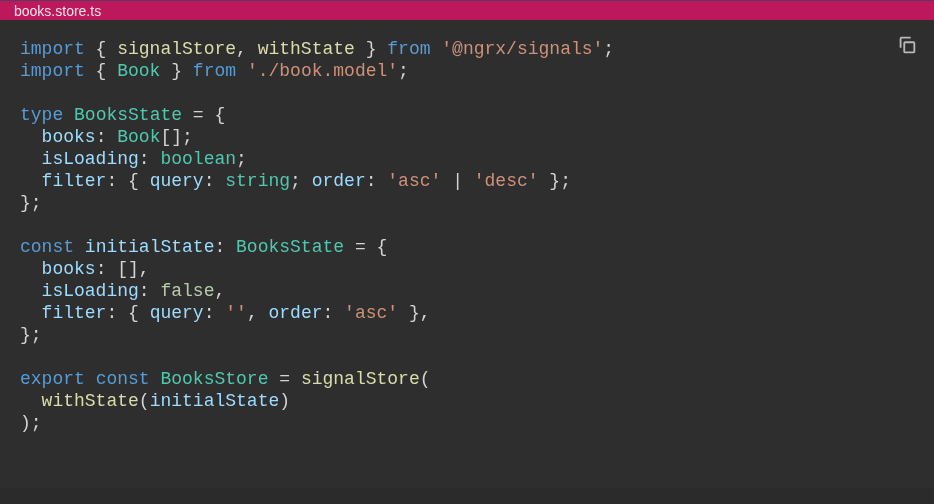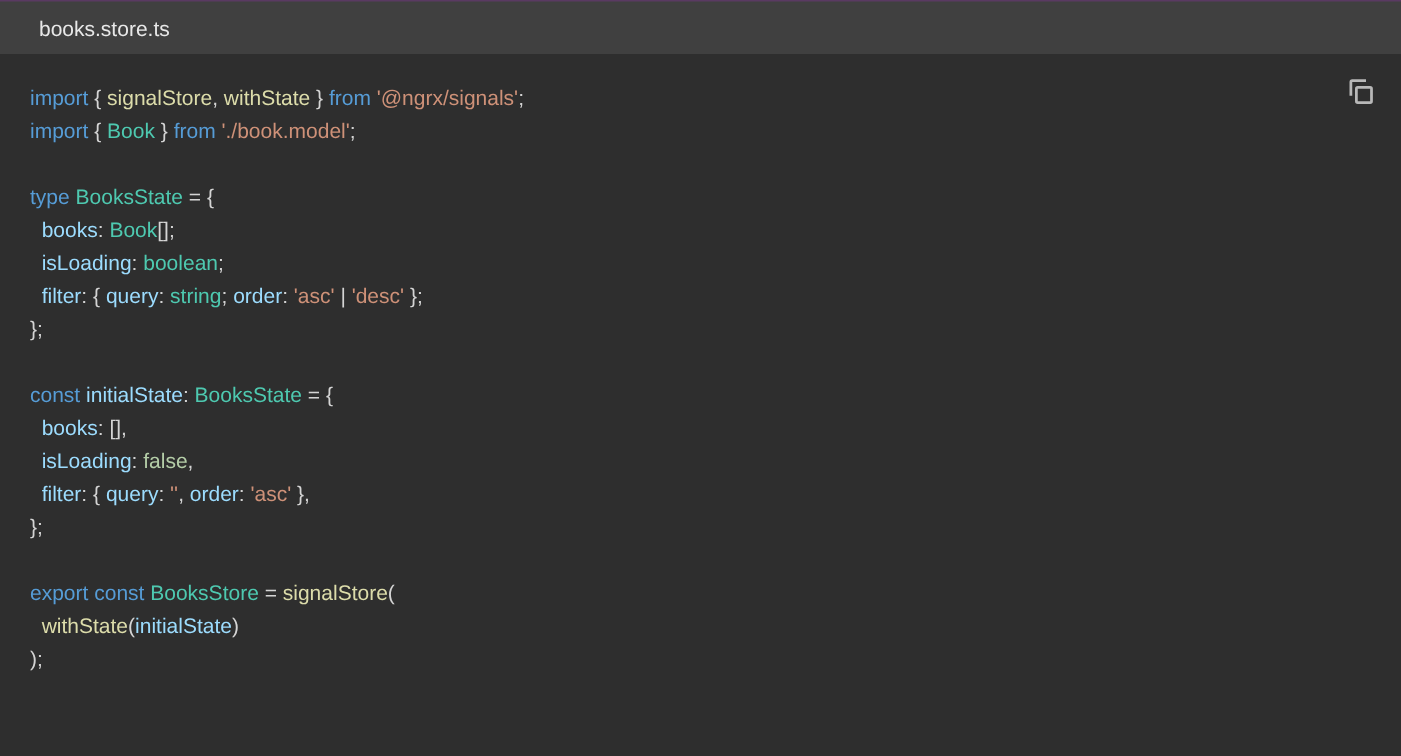--- a/index.html
+++ b/index.html
@@ -4,25 +4,25 @@
 <style>
   * { margin: 0; padding: 0; box-sizing: border-box; }
   body {
     width: 934px;
     height: 504px;
     background: #2b2b2b;
     font-family: "Consolas", "Menlo", "Monaco", monospace;
     overflow: hidden;
   }
   .titlebar {
-    background: #404040;
-    height: 36px;
+    background: #be185d;
+    height: 20px;
     display: flex;
     align-items: center;
-    padding: 0 26px;
+    padding: 0 14px;
     border-top: 1px solid #5a3a62;
   }
   .titlebar-text {
     color: #e8e8e8;
     font-size: 14px;
     font-family: -apple-system, "Segoe UI", sans-serif;
   }
   .code-area {
     position: relative;
     background: #2e2e2e;
@@ -33,22 +33,22 @@
     position: absolute;
     top: 14px;
     right: 16px;
     width: 22px;
     height: 22px;
     cursor: pointer;
     color: #b8b8b8;
   }
   .copy-btn svg { width: 100%; height: 100%; }
   pre {
-    font-family: Liberation Sans, sans-serif;
-    font-size: 14px;
+    font-family: Liberation Mono, monospace;
+    font-size: 18px;
     line-height: 22px;
     color: #d4d4d4;
     white-space: pre;
   }
   .tk-key   { color: #569cd6; }   
   .tk-fn    { color: #dcdcaa; }   
   .tk-type  { color: #4ec9b0; }   
   .tk-str   { color: #ce9178; }   
   .tk-prop  { color: #9cdcfe; }   
   .tk-num   { color: #b5cea8; }   

